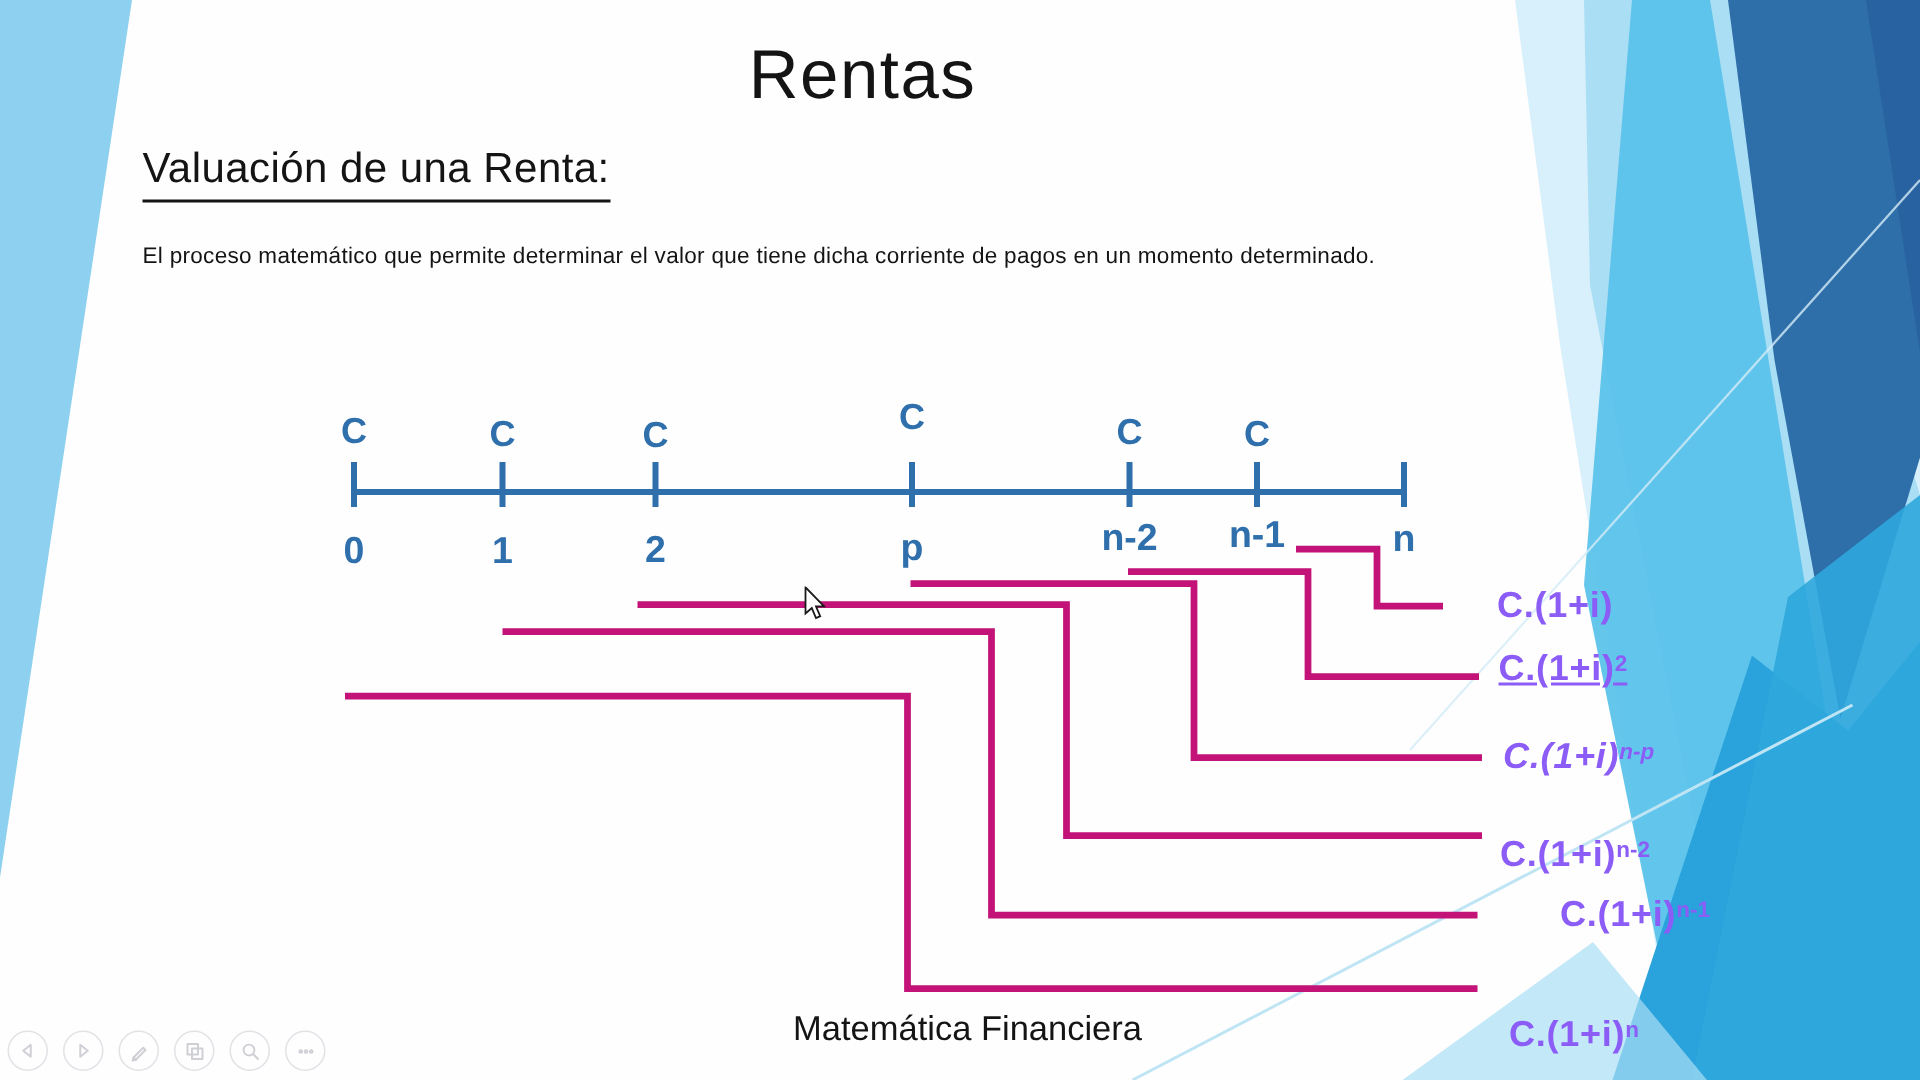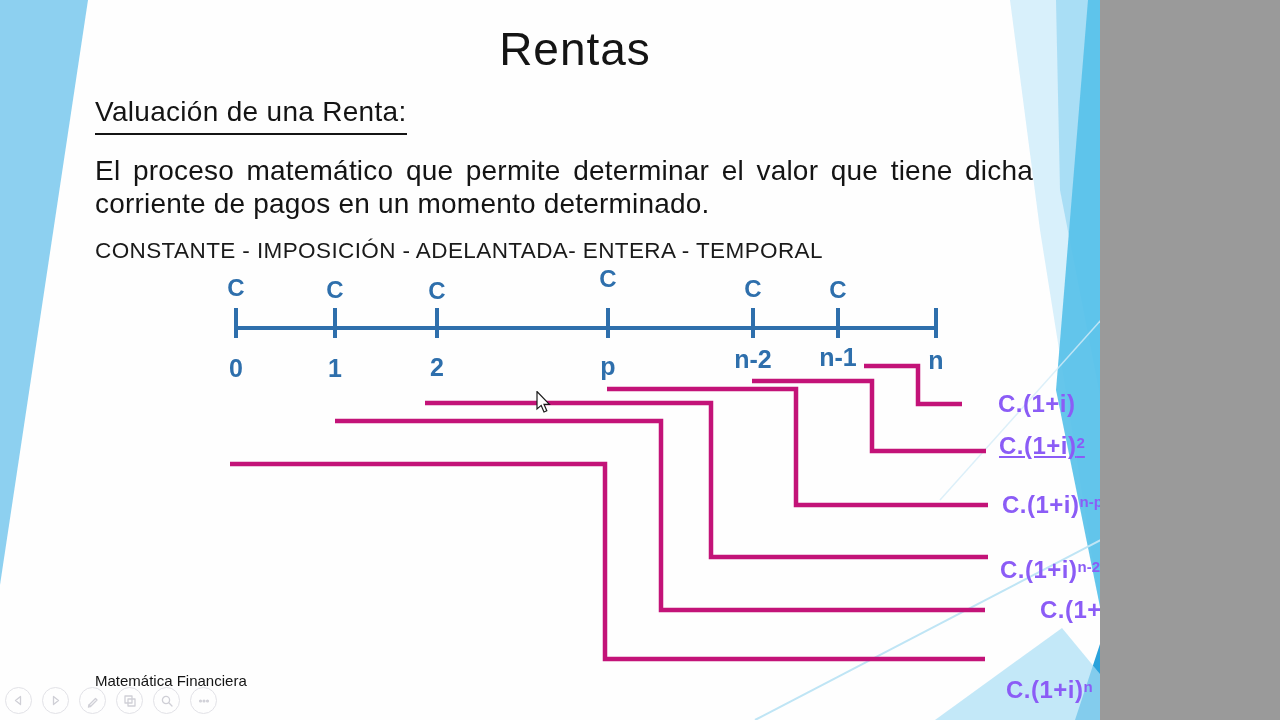--- a/index.html
+++ b/index.html
@@ -1,30 +1,30 @@
 <!DOCTYPE html>
 <html><head>
 <meta charset="utf-8">
 <style>
   html,body{margin:0;padding:0;background:#9a9a9a;}
-  .stage{position:relative;width:1100px;height:720px;background:#FEFEFE;overflow:hidden;
+  .stage{position:relative;width:1280px;height:720px;background:#FEFEFE;overflow:hidden;
          font-family:"Liberation Sans", sans-serif;color:#111;}
   .stage *{box-sizing:border-box;}
   .decor{position:absolute;left:0;top:0;z-index:1;}
   .layer{position:absolute;left:0;top:0;width:1280px;height:720px;z-index:2;}
   .title{position:absolute;left:0;top:22px;width:1150px;text-align:center;
          font-size:46px;letter-spacing:1px;color:#141414;}
   .heading{position:absolute;left:95px;top:96px;font-size:28px;color:#141414;
            border-bottom:2.5px solid #141414;padding-bottom:5px;letter-spacing:.3px;}
-  .bodytext{position:absolute;left:95px;top:154px;width:938px;font-size:28px;
+  .bodytext{position:absolute;left:95px;top:154px;width:938px;font-size:15px;
             line-height:33px;text-align:justify;letter-spacing:.2px;color:#141414;}
   .keywords{position:absolute;left:95px;top:238px;font-size:22.5px;letter-spacing:.4px;
             color:#1a1a1a;font-weight:500;}
-  .footer{position:absolute;left:95px;top:672px;width:1100px;text-align:left;
-          font-size:15px;color:#141414;}
+  .footer{position:absolute;left:95px;top:672px;width:1100px;text-align:center;
+          font-size:23px;color:#141414;}
   #diagram-svg{position:absolute;left:0;top:0;z-index:3;}
   #diagram-labels{position:absolute;left:0;top:0;width:1280px;height:720px;z-index:4;pointer-events:none;}
   .c-label{position:absolute;transform:translate(-50%,-50%);font-size:24px;font-weight:600;}
   .pt-label{position:absolute;transform:translate(-50%,-50%);font-size:25px;font-weight:600;}
   .formula{position:absolute;transform:translateY(-50%);font-size:24px;font-weight:bold;
            color:#8b5cf6;white-space:nowrap;letter-spacing:.5px;}
   .formula sup{font-size:15px;font-weight:bold;vertical-align:6px;letter-spacing:0;}
   .controls{position:absolute;left:5px;top:687px;display:flex;gap:10px;z-index:6;}
   .ctl{width:27px;height:27px;border:1px solid #e2e2e7;border-radius:50%;background:transparent;
        display:flex;align-items:center;justify-content:center;padding:0;cursor:pointer;}
@@ -47,21 +47,20 @@
     <polygon points="1128,720 1192,398 1280,330 1280,720" fill="#2FA7DD" opacity="0.9"></polygon>
     <polygon points="935,720 1062,628 1138,720" fill="#A9DEF5" opacity="0.7"></polygon>
     <line x1="1235" y1="470" x2="755" y2="720" stroke="#BFE5F5" stroke-width="2"></line>
     <line x1="1280" y1="120" x2="940" y2="500" stroke="#D4ECF8" stroke-width="1.5" opacity="0.8"></line>
   </svg>
 
   <div class="layer">
     <div class="title">Rentas</div>
     <div class="heading">Valuación de una Renta:</div>
     <div class="bodytext">El proceso matemático que permite determinar el valor que tiene dicha corriente de pagos en un momento determinado.</div>
-    <div class="keywords">CONSTANTE - IMPOSICIÓN - ADELANTADA- ENTERA - TEMPORAL</div>
     <div class="footer">Matemática Financiera</div>
   </div>
 
   <svg id="diagram-svg" width="1280" height="720" viewBox="0 0 1280 720">
       <line x1="234" y1="328" x2="938" y2="328" stroke="#2E6FAC" stroke-width="4"></line>
       <line x1="236" y1="308" x2="236" y2="338" stroke="#2E6FAC" stroke-width="4"></line>
       <line x1="335" y1="308" x2="335" y2="338" stroke="#2E6FAC" stroke-width="4"></line>
       <line x1="437" y1="308" x2="437" y2="338" stroke="#2E6FAC" stroke-width="4"></line>
       <line x1="608" y1="308" x2="608" y2="338" stroke="#2E6FAC" stroke-width="4"></line>
       <line x1="753" y1="308" x2="753" y2="338" stroke="#2E6FAC" stroke-width="4"></line>
@@ -83,21 +82,21 @@
       <div class="pt-label" style="left: 437px; top: 367px; color: rgb(46, 111, 172);">2</div>
       <div class="c-label" style="left: 608px; top: 279px; color: rgb(46, 111, 172);">C</div>
       <div class="pt-label" style="left: 608px; top: 366px; color: rgb(46, 111, 172);">p</div>
       <div class="c-label" style="left: 753px; top: 289px; color: rgb(46, 111, 172);">C</div>
       <div class="pt-label" style="left: 753px; top: 359px; color: rgb(46, 111, 172);">n-2</div>
       <div class="c-label" style="left: 838px; top: 290px; color: rgb(46, 111, 172);">C</div>
       <div class="pt-label" style="left: 838px; top: 357px; color: rgb(46, 111, 172);">n-1</div>
       <div class="pt-label" style="left: 936px; top: 360px; color: rgb(46, 111, 172);">n</div>
       <div class="formula" style="left: 998px; top: 404px;"><span>C.(1+i)</span></div>
       <div class="formula" style="left: 999px; top: 446px; text-decoration: underline;"><span>C.(1+i)</span><sup>2</sup></div>
-      <div class="formula" style="left: 1002px; top: 505px;"><span>C.(1+i)</span><sup>n-p</sup></div>
+      <div class="formula" style="left: 1002px; top: 505px; font-style: italic;"><span>C.(1+i)</span><sup>n-p</sup></div>
       <div class="formula" style="left: 1000px; top: 570px;"><span>C.(1+i)</span><sup>n-2</sup></div>
       <div class="formula" style="left: 1000px; top: 610px; margin-left: 40px;"><span>C.(1+i)</span><sup>n-1</sup></div>
       <div class="formula" style="left: 1006px; top: 690px;"><span>C.(1+i)</span><sup>n</sup></div>
     </div>
 
   <div class="controls">
     <button class="ctl">
       <svg width="13" height="13" viewBox="0 0 13 13">
           <polygon points="8.5,2.5 3.5,6.5 8.5,10.5"></polygon>
         </svg>

